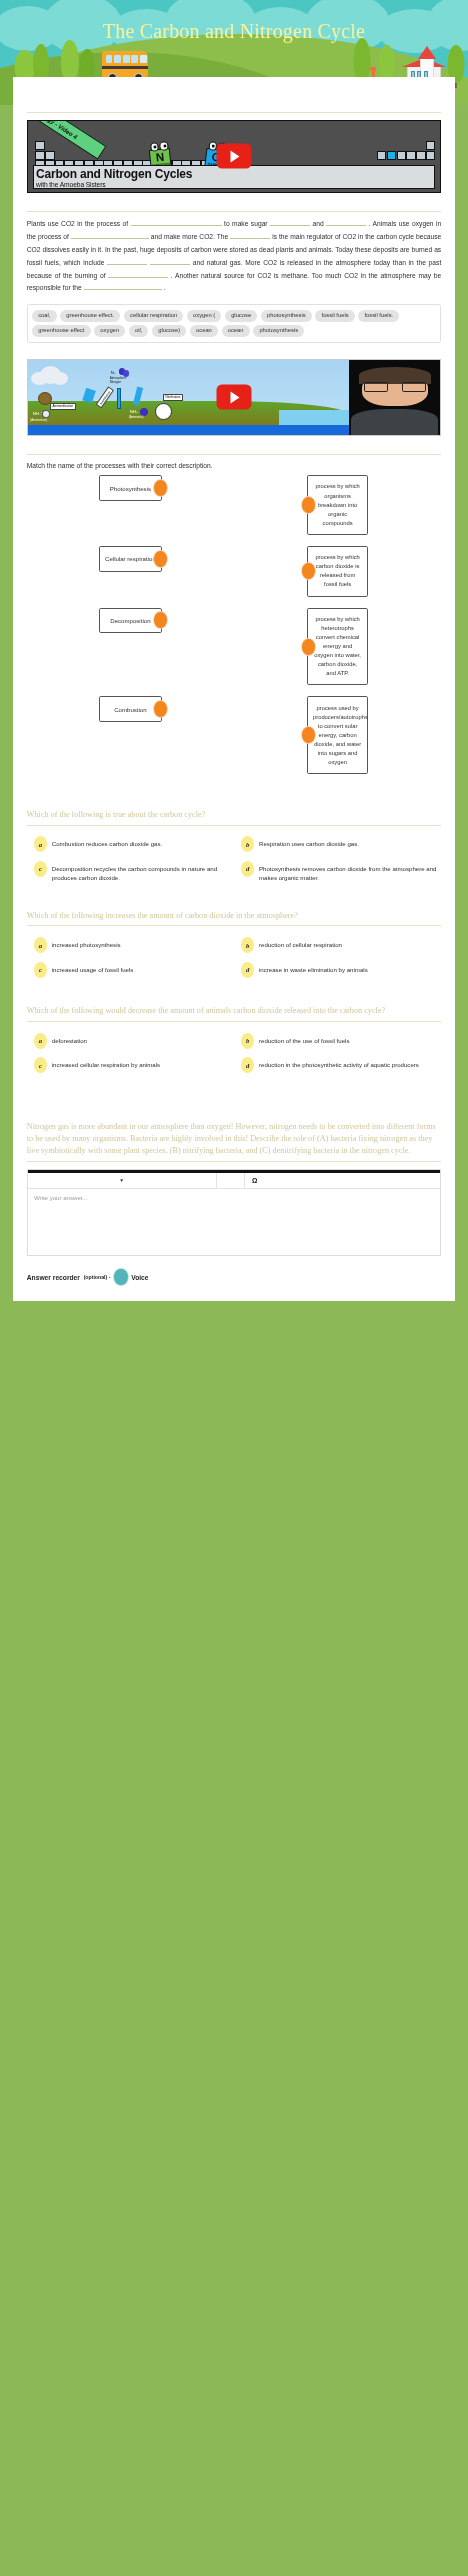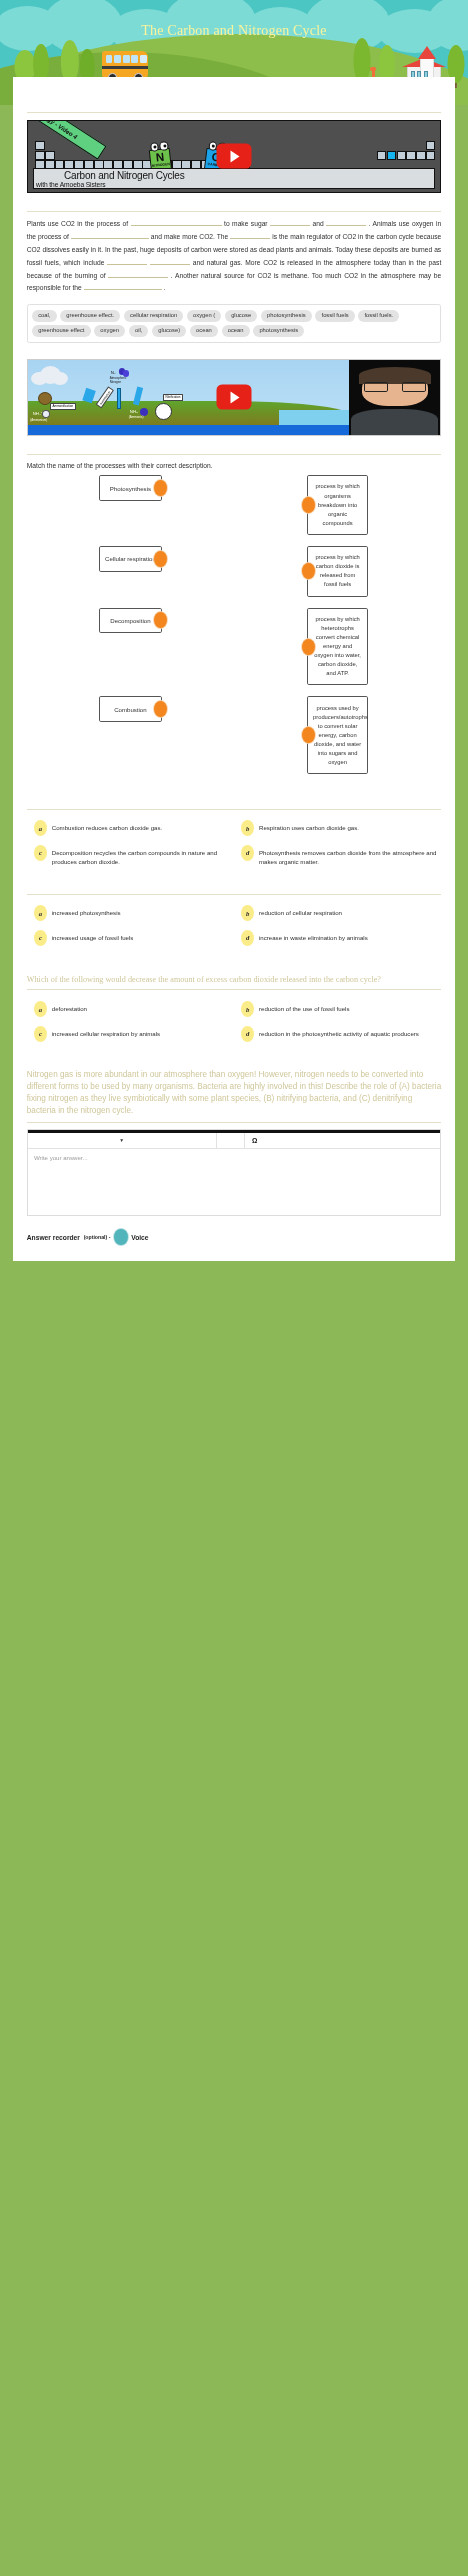--- a/index.html
+++ b/index.html
@@ -56,21 +56,21 @@
   .giraffe { position:absolute; right:90px; bottom:17px; width:8.5px; height:19.5px; }
   .giraffe .neck { position:absolute; left:2.4px; top:0; width:3px; height:13.4px; background:#f0703a; }
   .giraffe .head { position:absolute; left:0; top:-1.2px; width:6.7px; height:3.7px; background:#f0703a; border-radius:1.8px; }
   .giraffe .legs { position:absolute; bottom:0; left:0.6px; width:6.7px; height:7.3px; }
   .giraffe .legs i { position:absolute; bottom:0; width:1.8px; height:7.3px; background:#f0703a; }
 
   .hero-title {
     position:absolute; left:0; right:0; top:19.5px;
     text-align:center;
     font-family:"Liberation Serif", serif;
-    font-size:14px;
+    font-size:20px;
     line-height:22px;
     color:#fbf39a;
     letter-spacing:0.2px;
     z-index:5;
     padding:0 24.4px;
   }
 
   
   .sheet {
     position:relative;
@@ -107,21 +107,21 @@
     background:#5ed07f; border:1.2px solid #111; transform:rotate(33deg);
     color:#111; font-weight:bold; font-size:6.1px; font-style:italic;
     display:flex; align-items:center; justify-content:center;
     font-family:"Liberation Sans", sans-serif;
   }
   .video-caption {
     position:absolute; left:4.9px; right:4.9px; bottom:2.4px;
     background:#d9dde0; border:1.2px solid #111; padding:0.6px 2.4px;
     font-family:"Liberation Sans", sans-serif;
   }
-  .video-caption .l1 { font-size:10px; font-weight:normal; color:#111; letter-spacing:-0.2px;margin-left:28px; }
+  .video-caption .l1 { font-size:12px; font-weight:bold; color:#111; letter-spacing:-0.2px; }
   .video-caption .l2 { font-size:6.7px; color:#111; letter-spacing:-0.1px; }
   .n-char, .c-char {
     position:absolute; bottom:18.3px; width:21px; height:24.4px; border:1.2px solid #111; border-radius:1.2px;
     color:#111; font-weight:bold; text-align:center;
   }
   .n-char { left:122px; background:#6cc24a; transform:rotate(-6deg); }
   .c-char { left:177px; background:#1aa3e8; transform:rotate(7deg); }
   .n-char .sym, .c-char .sym { font-size:11.6px; line-height:13.4px; }
   .n-char .nm, .c-char .nm { font-size:3.4px; }
   .eyes { position:absolute; top:-8.5px; left:0.6px; display:flex; gap:1.2px; }
@@ -206,22 +206,22 @@
   .bubble {
     flex:0 0 auto; width:12.8px; height:16px; background:#fbec8a; border-radius:50%;
     display:flex; align-items:center; justify-content:center;
     font-size:6.7px; color:#2a2a2a; font-style:italic; font-weight:bold;
     font-family:"Liberation Serif", serif;
   }
   .opt-text { font-size:6.1px; line-height:9.1px; color:#2f2f2f; padding-top:3px; }
 
   
   .para-prompt {
-    font-family:Liberation Sans, sans-serif;
-    font-size:8.2px; line-height:12px; color:#cfc79a; padding-bottom:4.3px;
+    font-family:Liberation Serif, serif;
+    font-size:8.2px; line-height:12px; color:#cfc79a; padding-bottom:4.3px;margin-top:20px;
   }
   .editor { border:0.6px solid #dcdcdc; }
   .editor-bar-top { height:3px; background:#111; }
   .editor-toolbar { display:flex; height:16px; border-bottom:0.6px solid #e2e2e2; }
   .tb-cell { display:flex; align-items:center; justify-content:center; border-right:0.6px solid #e2e2e2; }
   .tb-cell.wide { flex:1 1 auto; }
   .tb-cell.narrow { width:28px; }
   .tb-cell.omega { width:auto; flex:1 1 auto; justify-content:flex-start; padding-left:7.3px; border-right:none; }
   .caret { font-size:4.9px; color:#333; }
   .omega-glyph { font-size:6.7px; font-weight:bold; color:#111; }
@@ -603,20 +603,21 @@
             </div>
           </div>
         </div>
 
       </div>
     </div>
 
     <div class="spacer-lg"></div>
 
     <div class="section">
+      <div class="mcq-title">Which of the following is true about the carbon cycle?</div>
       <div class="rule"></div>
       <div class="opts">
         <div class="opt">
           <span class="bubble">a</span>
           <span class="opt-text">Combustion reduces carbon dioxide gas.</span>
         </div>
         <div class="opt">
           <span class="bubble">b</span>
           <span class="opt-text">Respiration uses carbon dioxide gas.</span>
         </div>
@@ -627,20 +628,21 @@
         <div class="opt">
           <span class="bubble">d</span>
           <span class="opt-text">Photosynthesis removes carbon dioxide from the atmosphere and makes organic matter.</span>
         </div>
       </div>
     </div>
 
     <div class="spacer-lg"></div>
 
     <div class="section">
+      <div class="mcq-title">Which of the following increases the amount of carbon dioxide in the atmosphere?</div>
       <div class="rule"></div>
       <div class="opts">
         <div class="opt">
           <span class="bubble">a</span>
           <span class="opt-text">increased photosynthesis</span>
         </div>
         <div class="opt">
           <span class="bubble">b</span>
           <span class="opt-text">reduction of cellular respiration</span>
         </div>
@@ -651,21 +653,21 @@
         <div class="opt">
           <span class="bubble">d</span>
           <span class="opt-text">increase in waste elimination by animals</span>
         </div>
       </div>
     </div>
 
     <div class="spacer-lg"></div>
 
     <div class="section">
-      <div class="mcq-title">Which of the following would decrease the amount of excess carbon dioxide released into the carbon cycle?</div>
+      <div class="mcq-title">Which of the following would decrease the amount of animals carbon dioxide released into the carbon cycle?</div>
       <div class="rule"></div>
       <div class="opts">
         <div class="opt">
           <span class="bubble">a</span>
           <span class="opt-text">deforestation</span>
         </div>
         <div class="opt">
           <span class="bubble">b</span>
           <span class="opt-text">reduction of the use of fossil fuels</span>
         </div>

